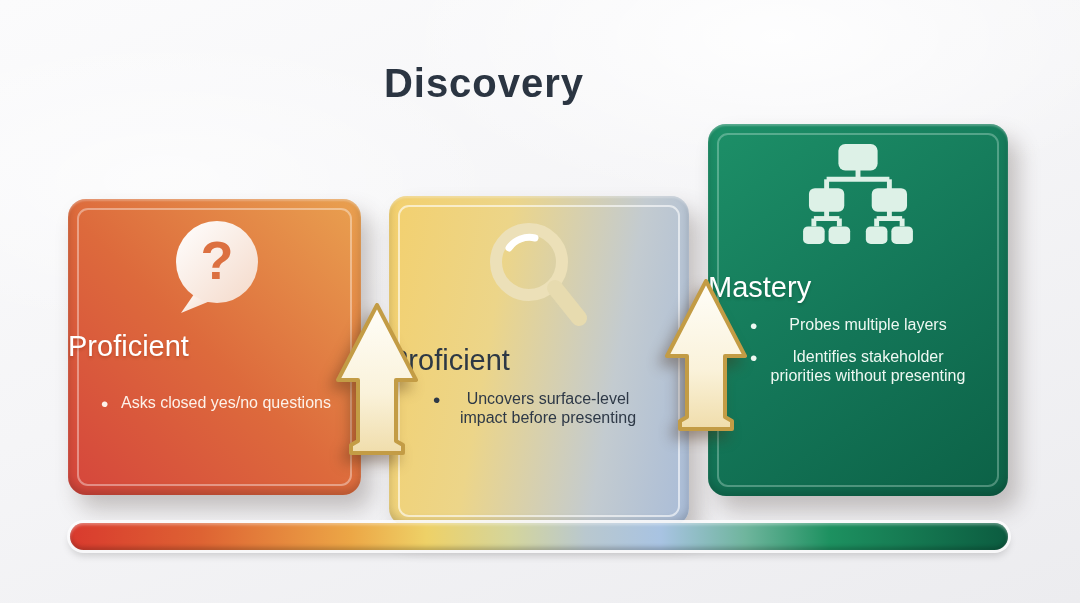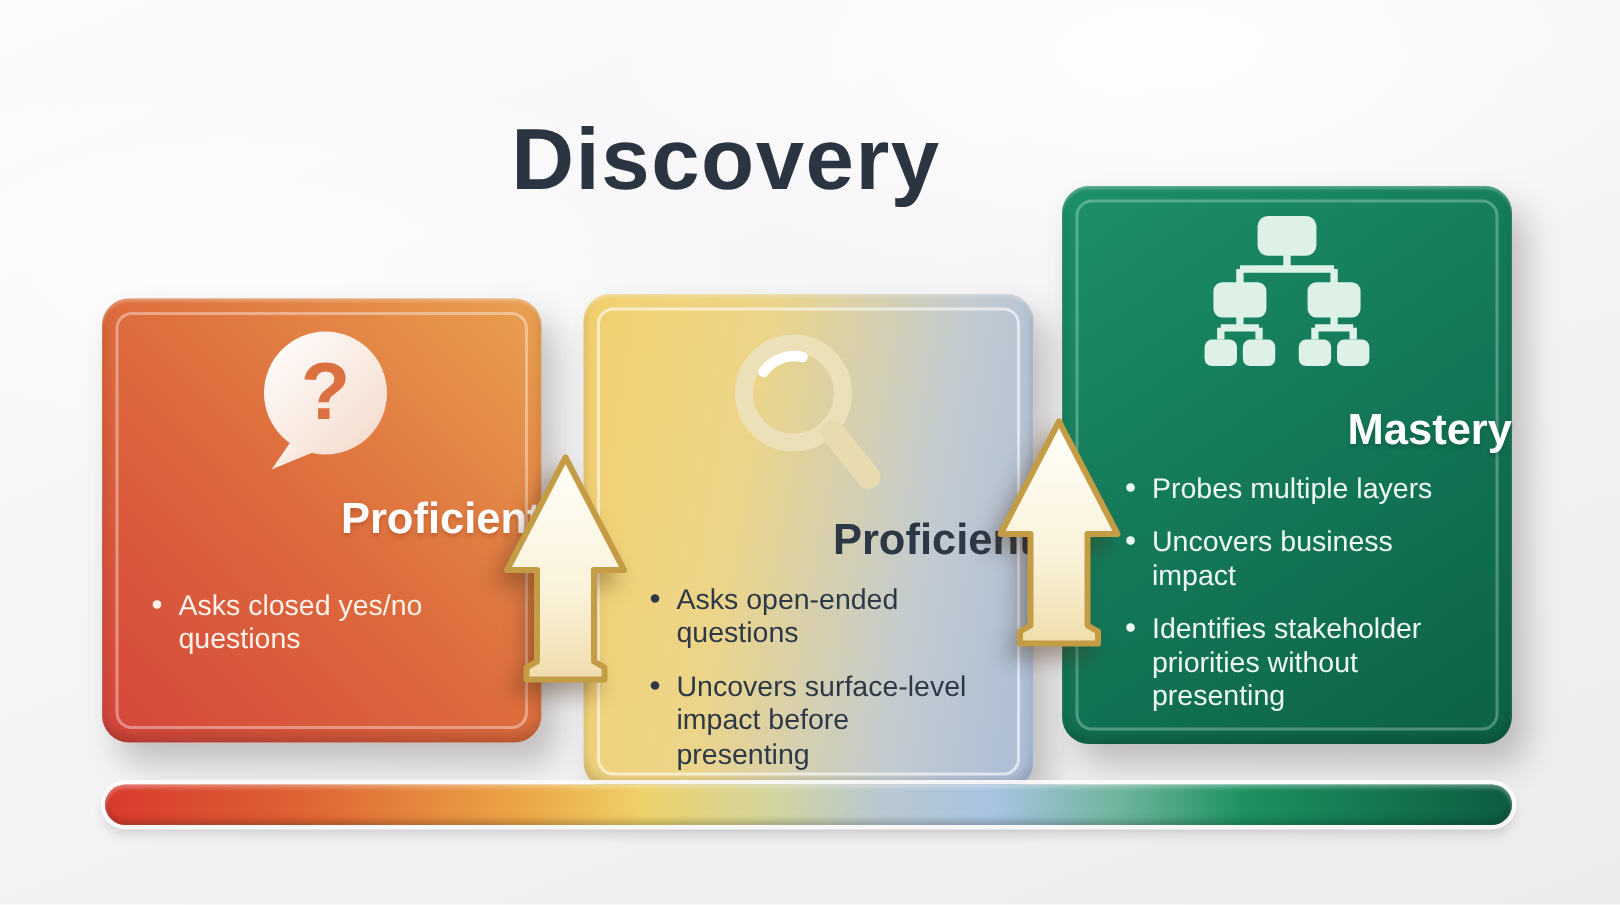--- a/index.html
+++ b/index.html
@@ -9,21 +9,21 @@
     background:linear-gradient(160deg,#fbfbfc 0%,#f5f5f7 45%,#ececef 100%);
   }
   .sheen{
     position:absolute;inset:0;pointer-events:none;
     background:
       radial-gradient(ellipse 600px 260px at 72% 6%, rgba(255,255,255,0.85), rgba(255,255,255,0) 65%),
       radial-gradient(ellipse 500px 220px at 15% 30%, rgba(255,255,255,0.6), rgba(255,255,255,0) 70%);
   }
   .title{
     position:absolute;left:0;top:34px;width:968px;text-align:center;
-    font-size:58px;font-weight:bold;letter-spacing:1px;color:#2b3542;
+    font-size:40px;font-weight:bold;letter-spacing:1px;color:#2b3542;
   }
   .card{
     position:absolute;border-radius:18px;
     box-shadow:10px 14px 22px rgba(70,55,45,0.28), inset 0 2px 2px rgba(255,255,255,0.28), inset 0 -5px 8px rgba(0,0,0,0.18);
   }
   .card::before{
     content:"";position:absolute;inset:9px;border-radius:11px;pointer-events:none;
     border:2px solid rgba(255,255,255,0.38);
   }
   #card-developing{left:68px;top:199px;width:293px;height:296px;
@@ -34,28 +34,28 @@
   #card-mastery{left:708px;top:124px;width:300px;height:372px;
     background:linear-gradient(145deg,#1d9068 0%,#137557 55%,#0c6146 100%);}
   #card-mastery::before{border-color:rgba(215,242,230,0.32);}
 
   .card-icon{position:absolute;left:0;width:100%;display:flex;justify-content:center;}
   #card-developing .card-icon{top:18px;}
   #card-proficient .card-icon{top:12px;}
   #card-mastery .card-icon{top:20px;}
 
   .card-heading{
-    position:absolute;left:0;width:100%;text-align:right;
-    font-weight:bold;font-size:29px;
+    position:absolute;left:0;width:100%;text-align:left;
+    font-weight:normal;font-size:29px;
   }
   #card-developing .card-heading{top:131px;color:#ffffff;text-shadow:0 2px 3px rgba(120,40,10,0.3);}
   #card-proficient .card-heading{top:148px;color:#2d3845;}
   #card-mastery .card-heading{top:147px;color:#ffffff;text-shadow:0 2px 3px rgba(0,50,30,0.3);}
 
-  .bullets{position:absolute;list-style:none;margin:0;padding:0;font-size:19px;line-height:1.18;}
+  .bullets{position:absolute;list-style:none;margin:0;padding:0;font-size:16px;line-height:1.18;text-align:center;}
   #card-developing .bullets{left:33px;top:195px;width:232px;color:#fdf2ea;}
   #card-proficient .bullets{left:44px;top:194px;width:212px;color:#2e3947;}
   #card-mastery .bullets{left:42px;top:192px;width:218px;color:#eef8f2;}
   .bullets li{position:relative;padding-left:18px;margin-bottom:13px;}
   .bullets li::before{content:"\2022";position:absolute;left:0;top:-2px;font-size:21px;}
 
   .arrow{position:absolute;width:86px;height:158px;
     filter:drop-shadow(-6px 8px 7px rgba(70,40,15,0.4));}
   #arrow-1{left:334px;top:301px;}
   #arrow-2{left:663px;top:277px;}
@@ -105,21 +105,20 @@
     <svg class="magnifier-svg" width="132" height="132" viewBox="0 0 132 132">
       <g filter="none">
         <circle cx="56" cy="54" r="33" fill="none" stroke="#ece0b8" stroke-width="12"></circle>
         <path d="M36 40 A 25 25 0 0 1 62 30" fill="none" stroke="#ffffff" stroke-width="7" stroke-linecap="round"></path>
         <line x1="82" y1="80" x2="106" y2="110" stroke="#e7dbaf" stroke-width="16" stroke-linecap="round"></line>
       </g>
     </svg>
   </div>
   <div class="card-heading">Proficient</div>
   <ul class="bullets">
-    <li>Asks open-ended questions</li>
     <li>Uncovers surface-level impact before presenting</li>
   </ul>
 </div>
 
 <div class="card" id="card-mastery">
   <div class="card-icon">
     <svg class="orgchart-svg" width="118" height="102" viewBox="0 0 120 104">
       <g stroke="#ddf1e7" stroke-width="5" fill="none">
         <line x1="60" y1="26" x2="60" y2="36"></line>
         <line x1="28" y1="36" x2="92" y2="36"></line>
@@ -141,21 +140,20 @@
         <rect x="4" y="84" width="22" height="18" rx="5"></rect>
         <rect x="30" y="84" width="22" height="18" rx="5"></rect>
         <rect x="68" y="84" width="22" height="18" rx="5"></rect>
         <rect x="94" y="84" width="22" height="18" rx="5"></rect>
       </g>
     </svg>
   </div>
   <div class="card-heading">Mastery</div>
   <ul class="bullets">
     <li>Probes multiple layers</li>
-    <li>Uncovers business impact</li>
     <li>Identifies stakeholder priorities without presenting</li>
   </ul>
 </div>
 
 <svg class="arrow" id="arrow-1" viewBox="0 0 86 158">
   <defs>
     <linearGradient id="arrowGrad" x1="0" y1="0" x2="0" y2="1">
       <stop offset="0" stop-color="#fffef9"></stop>
       <stop offset="0.6" stop-color="#faf2da"></stop>
       <stop offset="1" stop-color="#f0ddab"></stop>

